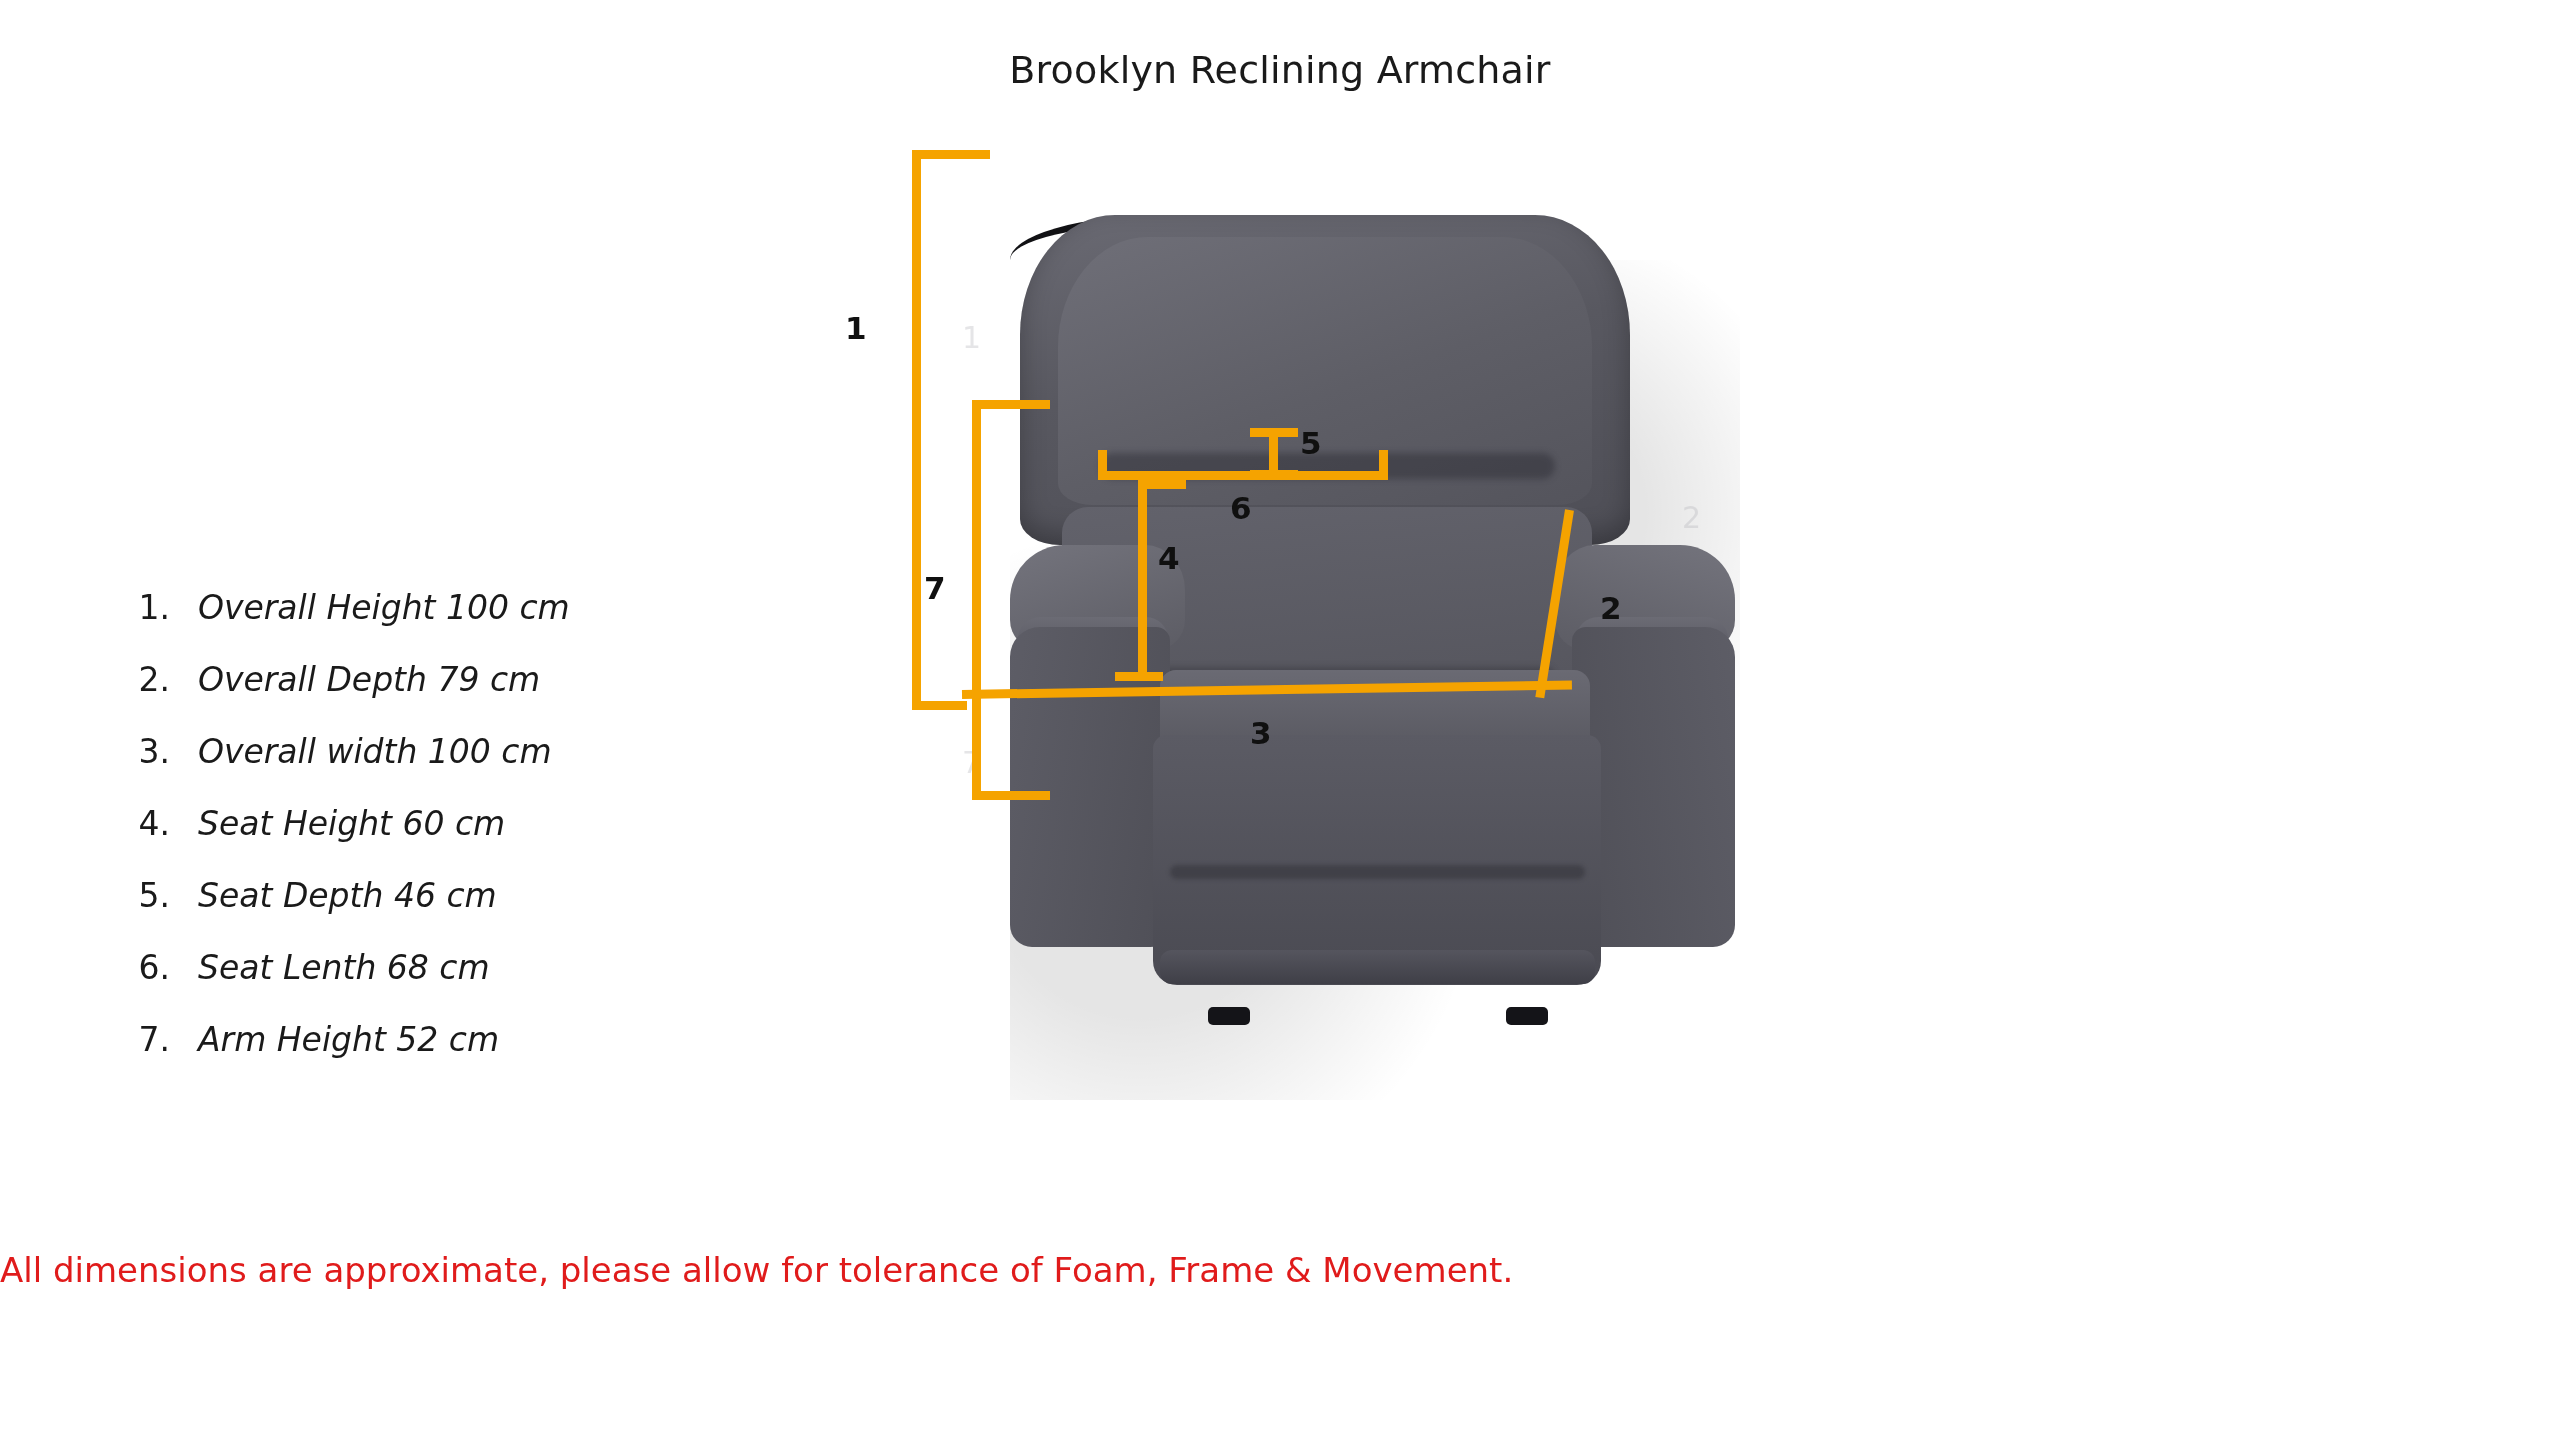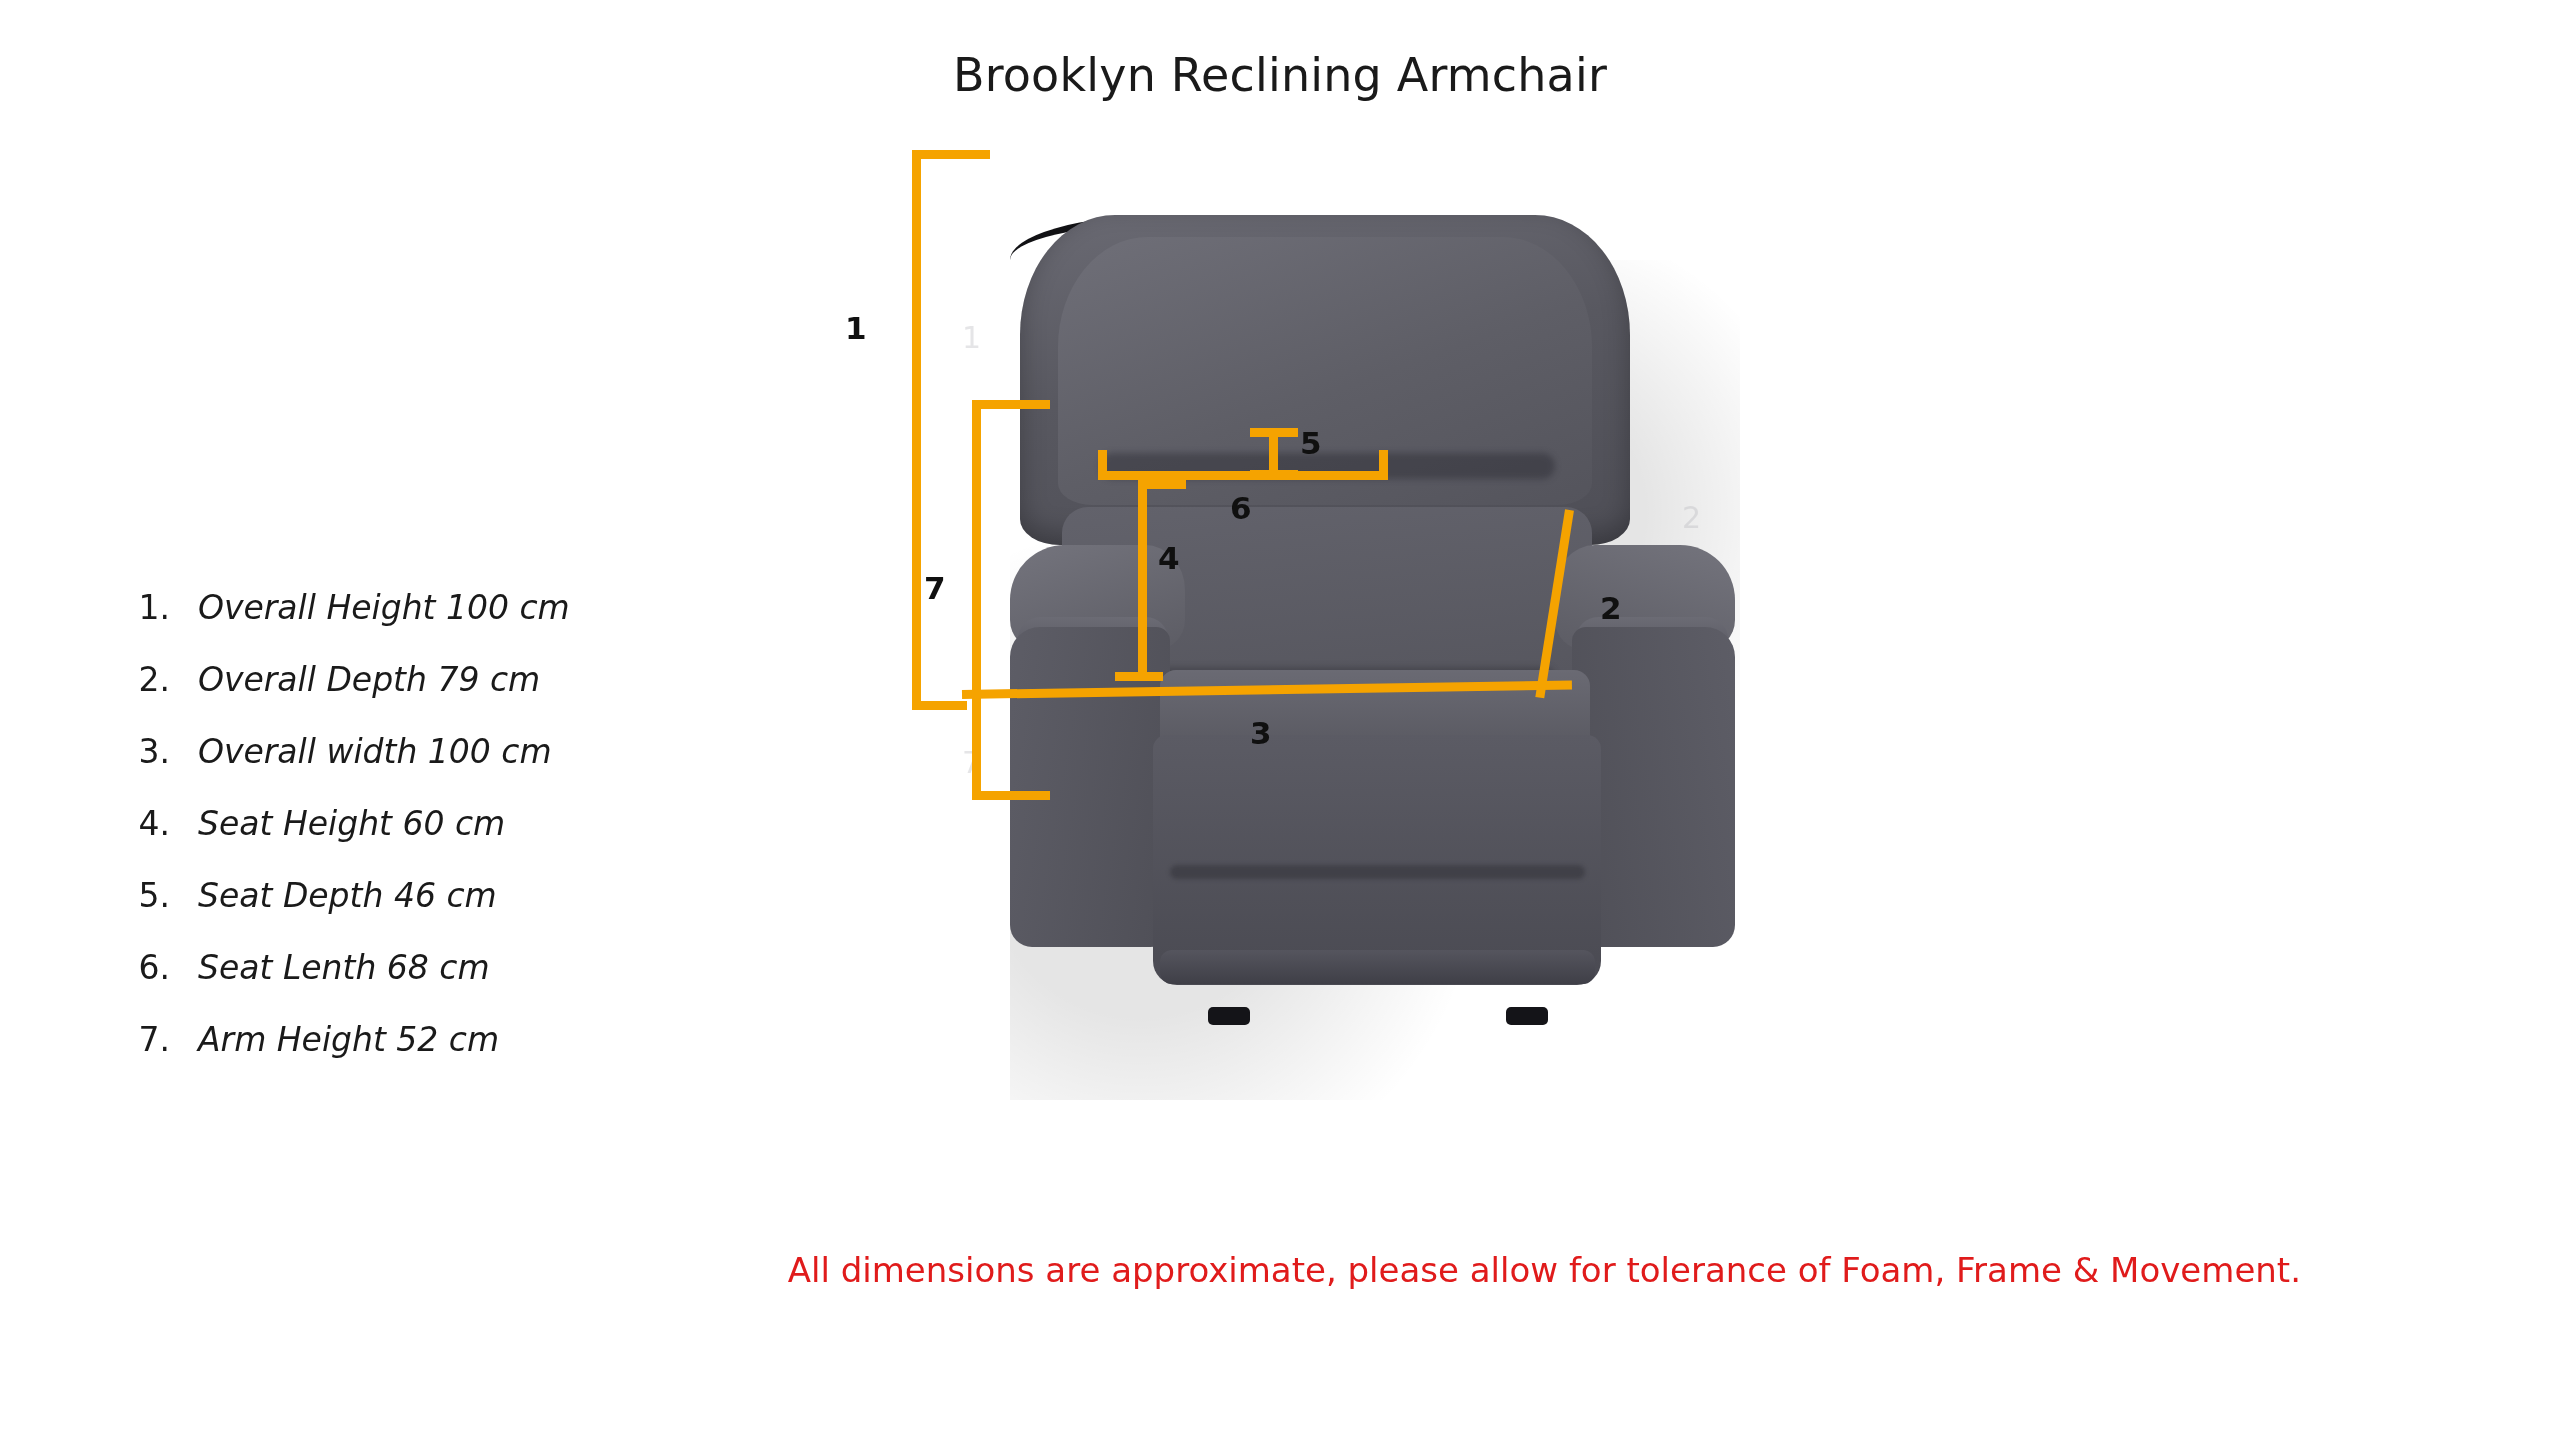--- a/index.html
+++ b/index.html
@@ -14,21 +14,21 @@
     font-family: "DejaVu Sans", "Liberation Sans", sans-serif;
     overflow: hidden;
   }
 
   #page-title {
     position: absolute;
     top: 48px;
     left: 0;
     width: 2560px;
     text-align: center;
-    font-size: 46px;
+    font-size: 38px;
     color: #1a1a1a;
     letter-spacing: 0.2px;
   }
 
   
   #spec-block {
     position: absolute;
     left: 92px;
     top: 588px;
     width: 760px;
@@ -61,21 +61,21 @@
     white-space: nowrap;
     font-style: italic;
   }
 
   
   #disclaimer {
     position: absolute;
     top: 1250px;
     left: 0;
     width: 2301px;
-    text-align: right;
+    text-align: left;
     font-size: 34px;
     color: #e01b1b;
   }
 
   
   #diagram {
     position: absolute;
     left: 900px;
     top: 150px;
     width: 1060px;

